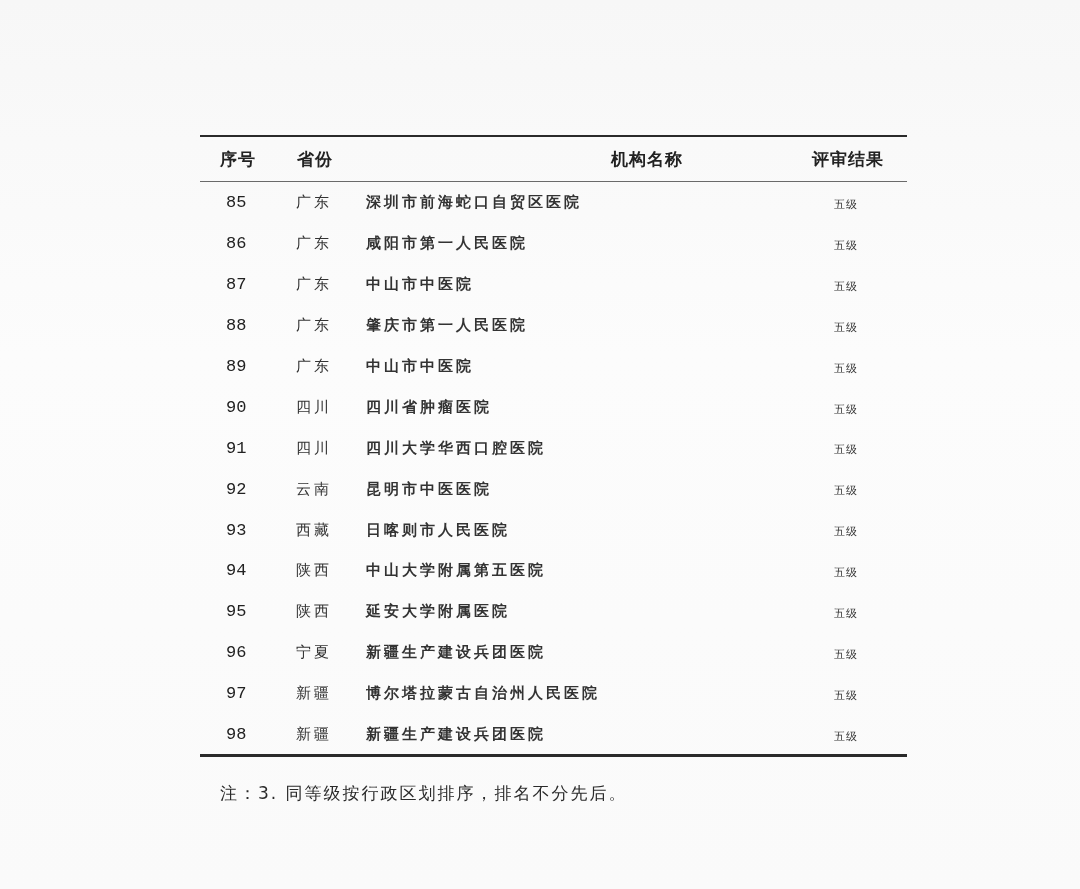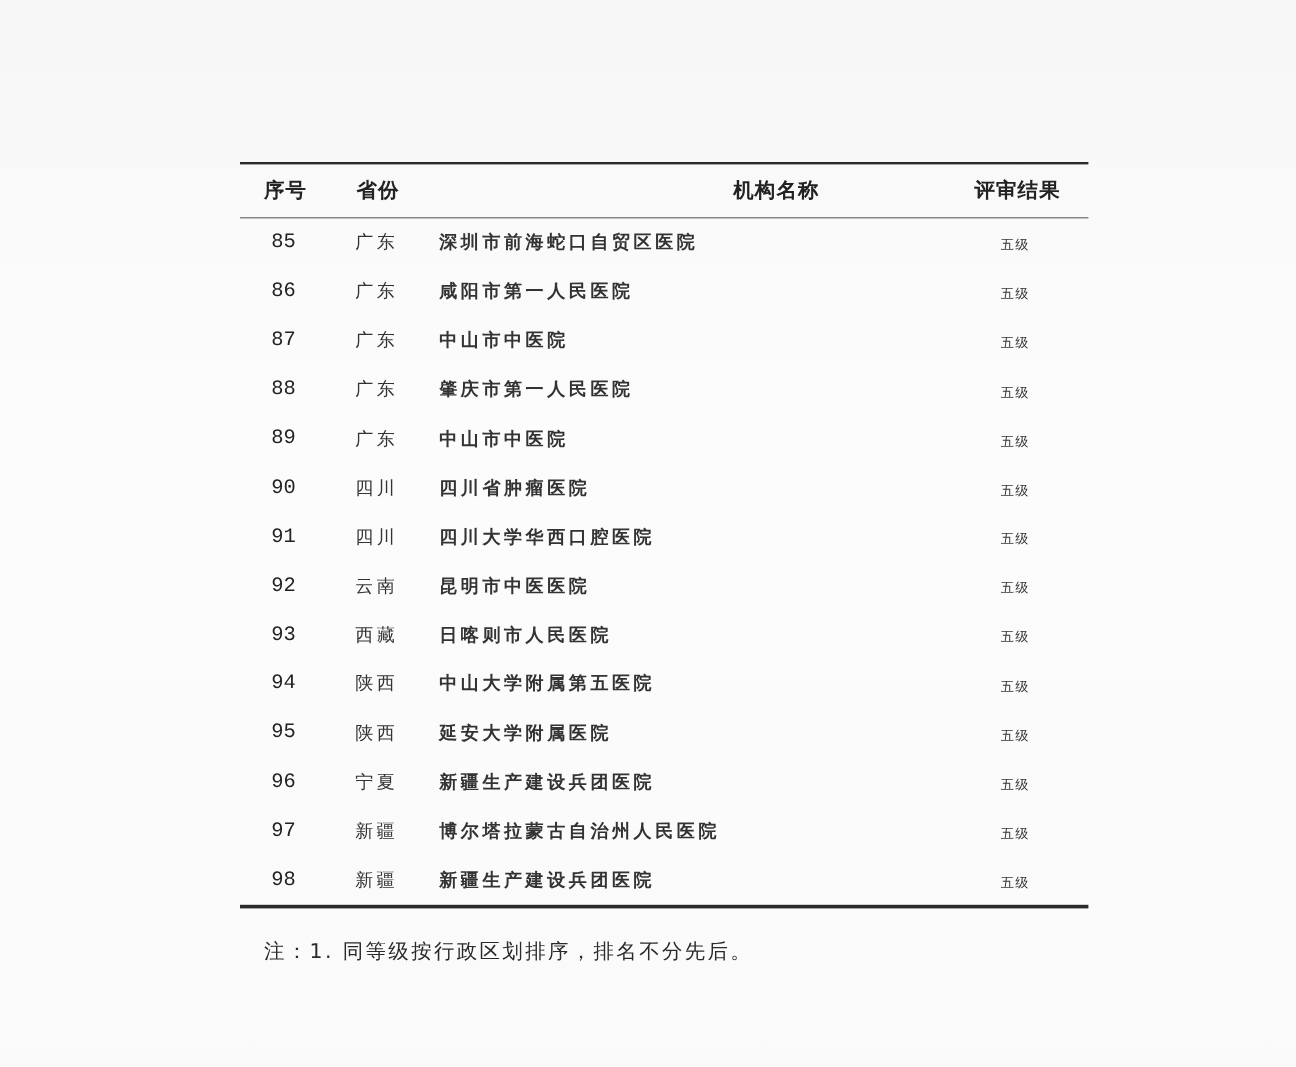--- a/index.html
+++ b/index.html
@@ -199,15 +199,15 @@
         <span class="cell c-no">98</span>
         <span class="cell c-prov">新疆</span>
         <span class="cell c-name">新疆生产建设兵团医院</span>
         <span class="cell c-result">五级</span>
       </div>
     </div>
     <div class="rule-bottom"></div>
   </div>
 
   <div class="notes">
-    <div class="note-line">注：1. 同等级按行政区划排序，排名不分先后。</div>
+    <div class="note-line">注：3. 同等级按行政区划排序，排名不分先后。</div>
   </div>
 </div>
 
 </body></html>

